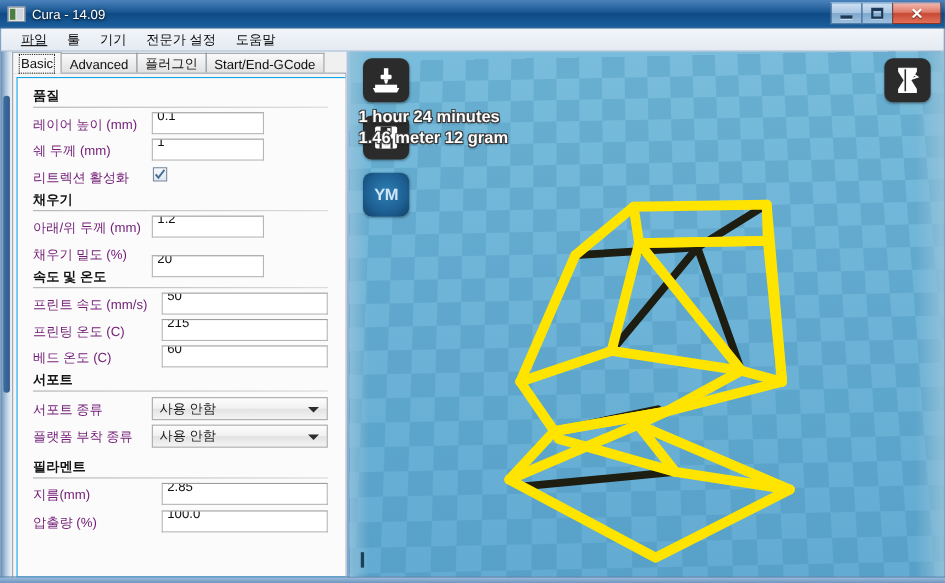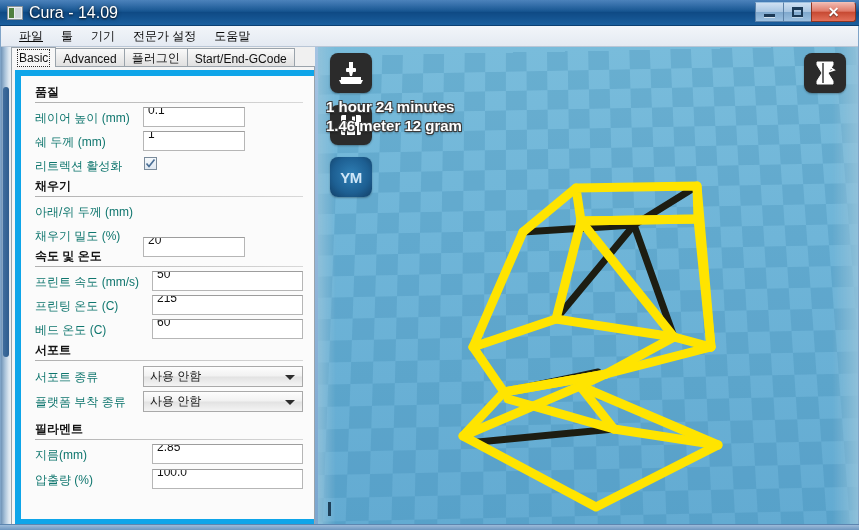--- a/index.html
+++ b/index.html
@@ -36,21 +36,21 @@
     background: #e9edf1; border: 1px solid #8a9299;
     position: relative; flex: none;
   }
   .tb-icon::before {
     content:""; position:absolute; left:1px; top:1px; width:5px; height:10px; background:#4f7f3f;
   }
   .tb-icon::after {
     content:""; position:absolute; left:7px; top:1px; width:6px; height:10px; background:#cfd6dc;
   }
   .tb-title {
-    color: #ffffff; font-size: 16px;
+    color: #ffffff; font-size: 12px;
     text-shadow: 0 1px 2px rgba(0,0,0,0.75), 0 0 4px rgba(0,0,0,0.5);
     white-space: nowrap;
   }
   .win-btns {
     position:absolute; right: 3px; top: 1px;
     display:flex; align-items:center; height:21px;
   }
   .win-btn {
     width: 29px; height: 20px;
     border: 1px solid #5d82a8;
@@ -137,35 +137,35 @@
     width: 304px; height: 462px;
     background: #f5f5f5;
     border: 1px solid #9aa3ab;
     border-top-color:#9aa3ab;
     overflow:hidden;
   }
   .panel-inner {
     position:absolute; left: 3px; top: 3px;
     width: 352px; height: 455px;
     background: #fbfbfb;
-    border: 6px solid #0ea5e9;
+    border: 1px solid #0ea5e9;
   }
 
   .group-title {
     position:absolute;
     font-size: 12px; font-weight: bold; color:#141414;
     white-space:nowrap;
   }
   .group-rule {
     position:absolute; height:1px;
     background: linear-gradient(to right,#b0b0b0,#d8d8d8);
   }
   .fld-label {
     position:absolute;
-    font-size: 12px; color:#0f766e;
+    font-size: 12px; color:#701a75;
     white-space:nowrap;
   }
   .txtbox {
     position:absolute;
     background:#ffffff;
     border:1px solid #b6b6b6;
     border-top-color:#9d9d9d;
     font-size: 12px; color:#111;
     padding: 1px 0 16px 4px;
     display:flex; align-items:center;
@@ -341,20 +341,21 @@
         <div class="chk" style="left:123px; top:81px;">
           <svg width="11" height="11" viewBox="0 0 11 11">
             <path d="M1.5 5.5 L4 8.5 L9.5 1.5" stroke="#4a6f96" stroke-width="1.7" fill="none"></path>
           </svg>
         </div>
 
         <div class="group-title" style="left:14px; top:102px;">채우기</div>
         <div class="group-rule" style="left:14px; top:120px; width:268px;"></div>
 
         <div class="fld-label" style="left:14px; top:128px;">아래/위 두께 (mm)</div>
+        <div class="txtbox" style="left:122px; top:125px; width:102px; height:20px;">1.2</div>
 
         <div class="fld-label" style="left:14px; top:152px;">채우기 밀도 (%)</div>
         <div class="txtbox" style="left:122px; top:149px; width:102px; height:20px;margin-top:12px;">20</div>
 
         <div class="group-title" style="left:14px; top:172px;">속도 및 온도</div>
         <div class="group-rule" style="left:14px; top:190px; width:268px;"></div>
 
         <div class="fld-label" style="left:14px; top:198px;">프린트 속도 (mm/s)</div>
         <div class="txtbox" style="left:131px; top:195px; width:151px; height:20px;">50</div>
 

